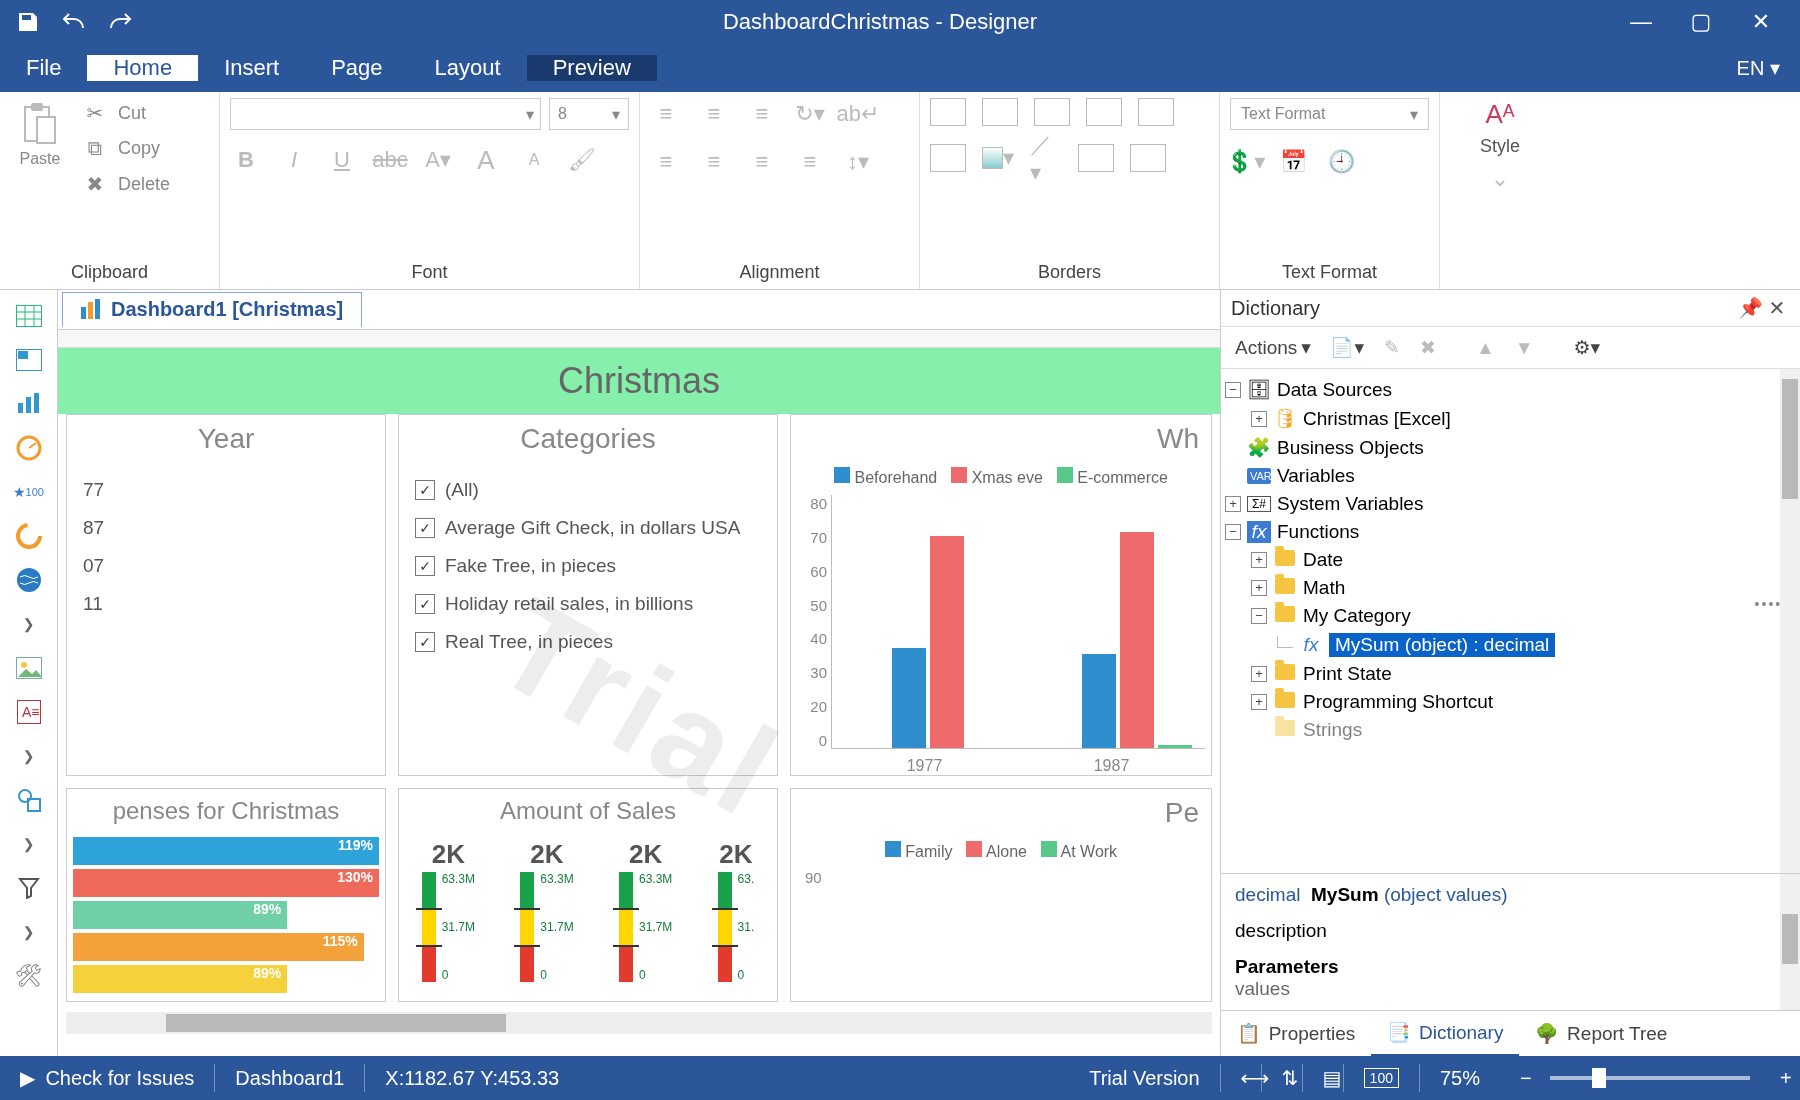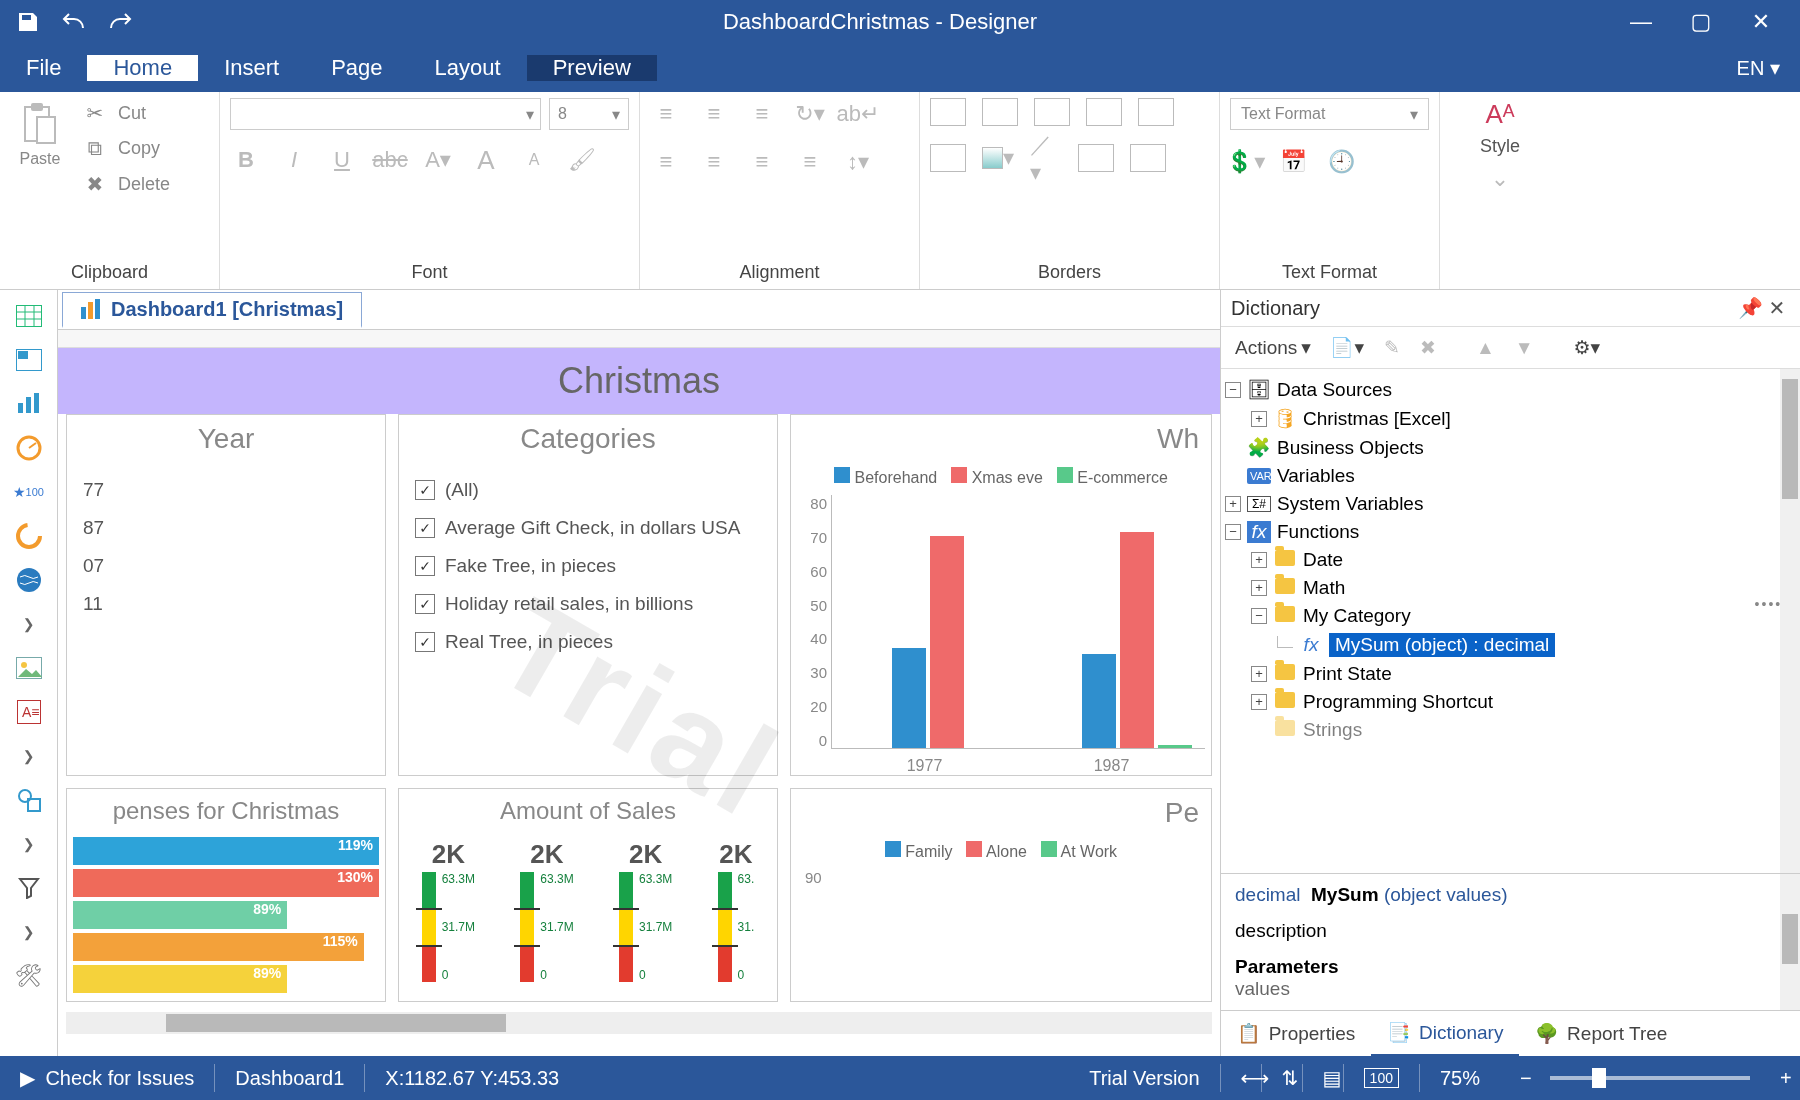--- a/index.html
+++ b/index.html
@@ -43,21 +43,21 @@
 
 .rail { width: 58px; border-right: 1px solid #ccc; display: flex; flex-direction: column; align-items: center; padding-top: 6px; gap: 4px; }
 .rail .ritm { width: 40px; height: 40px; display: flex; align-items: center; justify-content: center; cursor: pointer; font-size: 22px; }
 .rail .rexp { font-size: 14px; color: #666; }
 
 
 .canvas { flex: 1; display: flex; flex-direction: column; overflow: hidden; background: #f7f7f7; }
 .ctab { height: 40px; display: flex; align-items: center; background: #fff; border-bottom: 1px solid #ccc; }
 .ctab .t { border: 1px solid #8aa8d6; border-bottom: 2px solid #fff; padding: 5px 18px; color: #2b579a; font-weight: 600; font-size: 20px; display: flex; align-items: center; gap: 8px; margin-left: 4px; }
 .cbody { flex: 1; position: relative; overflow: hidden; background: #fff; }
-.hdr { text-align: center; font-size: 36px; color: #666; padding: 12px 0; background: #c4b5fd; }
+.hdr { text-align: center; font-size: 36px; color: #666; padding: 12px 0; background: #86efac; }
 .grid { display: grid; grid-template-columns: 320px 380px 1fr; gap: 12px; padding: 0 8px; }
 .card { border: 1px solid #ccc; background: #fff; }
 .card .ct { text-align: center; font-size: 28px; color: #888; padding: 8px 0; }
 .card .cc { padding: 8px 16px; font-size: 19px; color: #555; }
 .yrow { padding: 8px 0; border: none; }
 .chkrow { display: flex; align-items: center; gap: 10px; padding: 8px 0; }
 .chkrow .chk { width: 20px; height: 20px; border: 1px solid #777; display: flex; align-items: center; justify-content: center; font-size: 14px; color: #333; }
 .legend { display: flex; gap: 14px; justify-content: center; font-size: 16px; color: #666; padding: 4px 0 8px; align-items: center; }
 .legend .sw { width: 16px; height: 16px; display: inline-block; }
 .barchart { position: relative; height: 280px; padding: 0 10px 10px 40px; }

